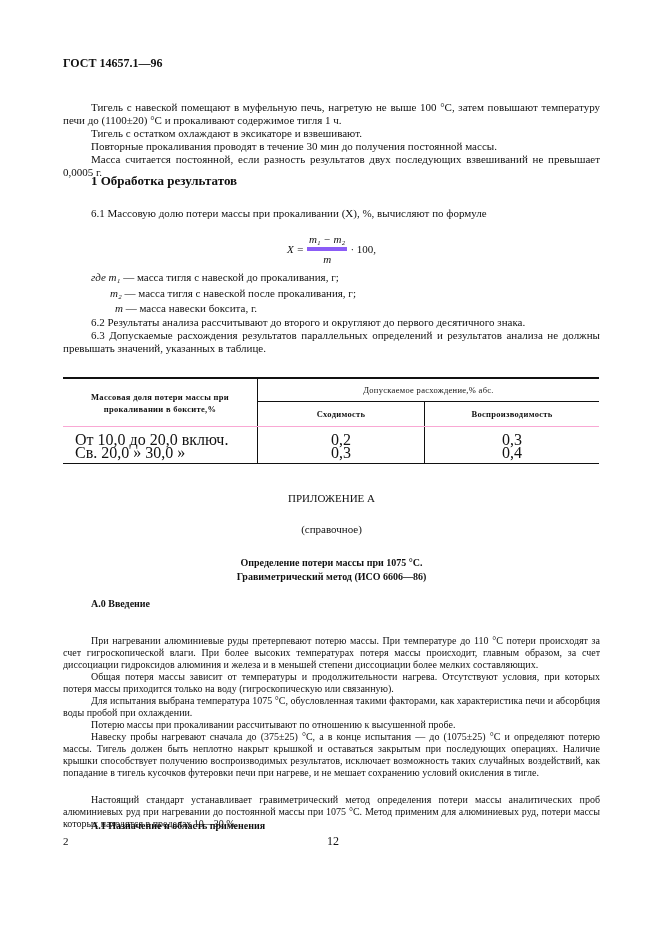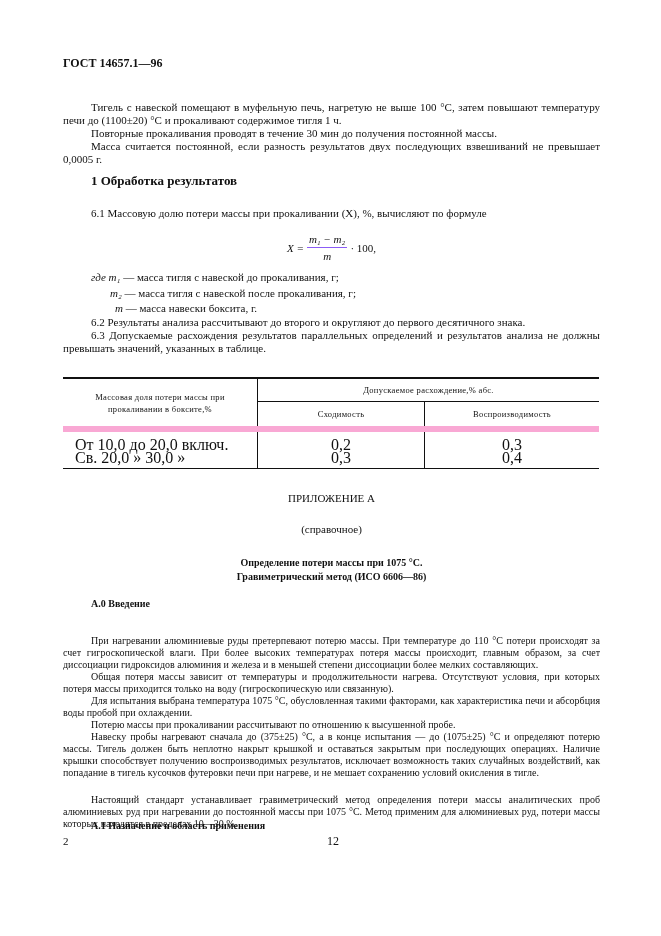--- a/index.html
+++ b/index.html
@@ -18,51 +18,52 @@
     .ind { text-indent: 28px; }
     .block { position: absolute; left: 63px; width: 537px; }
     .sec-title {
       position: absolute; left: 91px; font-weight: bold; font-size: 13px;
     }
     .formula {
       position: absolute; left: 287px; top: 233px;
       font-size: 11px; display: flex; align-items: center;
     }
     .frac { display: inline-flex; flex-direction: column; align-items: center; margin: 0 3px; }
-    .frac .num { border-bottom: 1px solid #8b5cf6; padding: 0 2px 1px; font-style: italic; }
+    .frac .num { border-bottom: 4px solid #8b5cf6; padding: 0 2px 1px; font-style: italic; }
     .frac .den { font-style: italic; padding-top: 2px; }
     .it { font-style: italic; }
     .where { position: absolute; left: 91px; }
     table.tol {
       position: absolute; left: 63px; top: 377px; width: 536px;
       border-collapse: collapse; font-size: 8.5px;
       letter-spacing: 0.3px;
     }
     table.tol td, table.tol th {
       border: 1px solid #111; font-weight: normal; text-align: center; padding: 0;
     }
     table.tol .thick-top { border-top: 2px solid #111; }
-    table.tol .thick-bottom { border-bottom: 6px solid #f9a8d4; }
+    table.tol .thick-bottom { border-bottom: 1px solid #f9a8d4; font-weight: bold; }
     table.tol .rowval { font-size: 16px; letter-spacing: 0; line-height: 13px; }
     .center { position: absolute; left: 63px; width: 537px; text-align: center; }
     .app-title { font-weight: bold; font-size: 10px; line-height: 14px; }
     .sub-head { position: absolute; left: 91px; font-weight: bold; font-size: 10px; }
     .small { font-size: 10px; line-height: 12px; }
     .footer-left { position: absolute; left: 63px; top: 835px; font-size: 11px; }
     .footer-right { position: absolute; left: 327px; top: 835px; font-size: 12px; }
   </style>
 </head>
 <body>
 
 <div>
 
   <div class="gost-header">ГОСТ 14657.1—96</div>
 
   <div class="block" style="top:78px;margin-top:23px;">
     <p class="p ind">Тигель с навеской помещают в муфельную печь, нагретую не выше 100 °С, затем повышают температуру печи до (1100±20) °С и прокаливают содержимое тигля 1 ч.</p>
+    <p class="p ind">Тигель с остатком охлаждают в эксикаторе и взвешивают.</p>
     <p class="p ind">Повторные прокаливания проводят в течение 30 мин до получения постоянной массы.</p>
     <p class="p ind">Масса считается постоянной, если разность результатов двух последующих взвешиваний не превышает 0,0005 г.</p>
   </div>
 
   <div class="sec-title" style="top:174px;">1  Обработка результатов</div>
 
   <div class="block" style="top:207px;">
     <p class="p ind">6.1  Массовую долю потери массы при прокаливании (X), %, вычисляют по формуле</p>
   </div>
 

